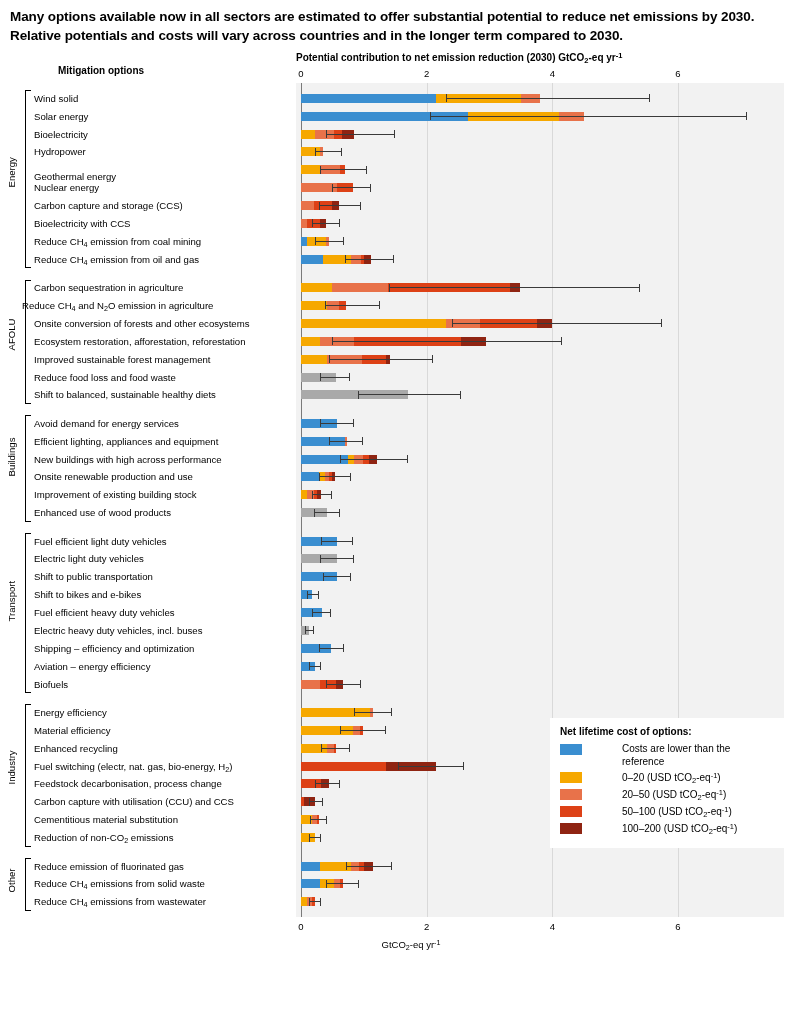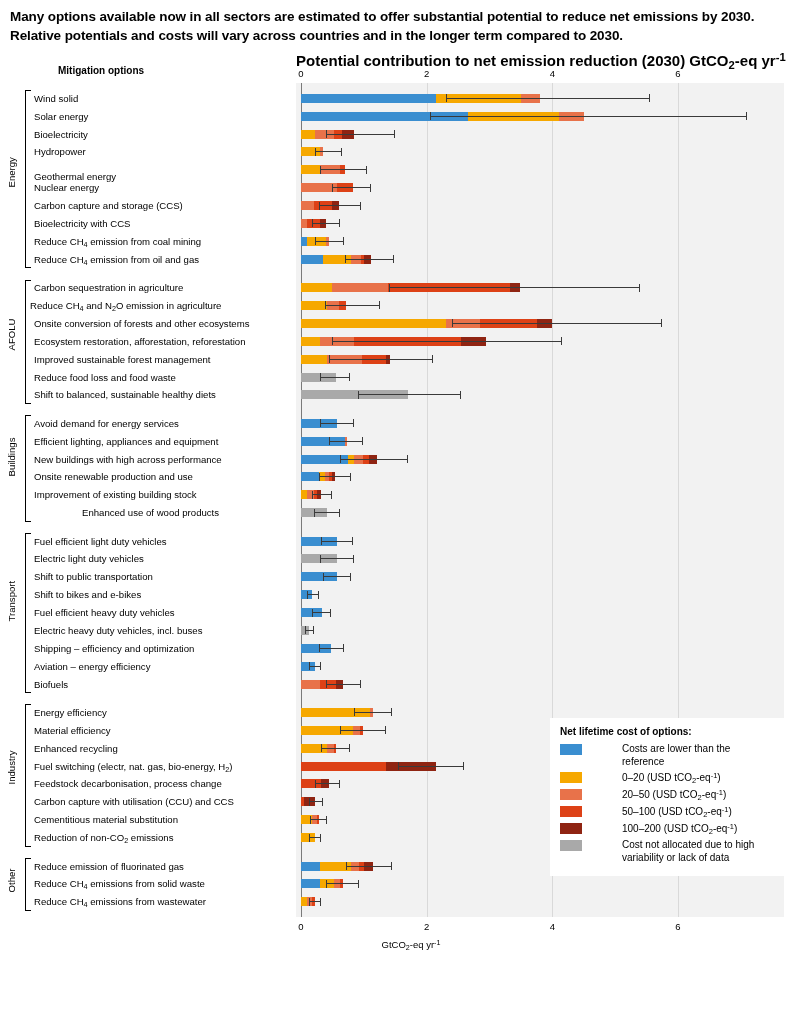--- a/index.html
+++ b/index.html
@@ -18,21 +18,21 @@
     letter-spacing:-0.1px;
   }
   #chart-wrap{
     position:relative;
     margin-top:6px;
     width:790px;
   }
   #axis-title{
     position:absolute;
     left:296px;top:0px;
-    font-size:15px;
+    font-size:10px;
     font-weight:bold;
   }
   #col-header{
     position:absolute;
     left:34px;top:14px;
     font-size:10px;
     font-weight:bold;
     padding-left:24px;
   }
   
@@ -479,34 +479,34 @@
       <div class="rowlabel" style="left: 34px; top: 95.14px;">Hydropower</div>
       <div class="rowlabel" style="left: 34px; top: 114px; margin-top: 6px;">Geothermal energy</div>
       <div class="rowlabel" style="left: 34px; top: 130.9px;">Nuclear energy</div>
       <div class="rowlabel" style="left: 34px; top: 148.78px;">Carbon capture and storage (CCS)</div>
       <div class="rowlabel" style="left: 34px; top: 166.66px;">Bioelectricity with CCS</div>
       <div class="rowlabel" style="left: 34px; top: 184.54px;">Reduce CH<span class="sub">4</span> emission from coal mining</div>
       <div class="rowlabel" style="left: 34px; top: 202.42px;">Reduce CH<span class="sub">4</span> emission from oil and gas</div>
       <div class="bracket" style="left: 25px; top: 39px; height: 175.92px;"></div>
       <div class="sector-label" style="top: 119.96px; left: 0px; width: 22px; transform: rotate(-90deg);">Energy</div>
       <div class="rowlabel" style="left: 34px; top: 230.8px;">Carbon sequestration in agriculture</div>
-      <div class="rowlabel" style="left: 30px; top: 248.68px;">Reduce CH<span class="sub">4</span> and N<span class="sub">2</span>O emission in agriculture</div>
+      <div class="rowlabel" style="left: 22px; top: 248.68px;">Reduce CH<span class="sub">4</span> and N<span class="sub">2</span>O emission in agriculture</div>
       <div class="rowlabel" style="left: 34px; top: 266.56px;">Onsite conversion of forests and other ecosystems</div>
       <div class="rowlabel" style="left: 34px; top: 284.44px;">Ecosystem restoration, afforestation, reforestation</div>
       <div class="rowlabel" style="left: 34px; top: 302.32px;">Improved sustainable forest management</div>
       <div class="rowlabel" style="left: 34px; top: 320.2px;">Reduce food loss and food waste</div>
       <div class="rowlabel" style="left: 34px; top: 338.08px;">Shift to balanced, sustainable healthy diets</div>
       <div class="bracket" style="left: 25px; top: 228.3px; height: 122.28px;"></div>
       <div class="sector-label" style="top: 282.44px; left: 0px; width: 22px; transform: rotate(-90deg);">AFOLU</div>
       <div class="rowlabel" style="left: 34px; top: 366.46px;">Avoid demand for energy services</div>
       <div class="rowlabel" style="left: 34px; top: 384.34px;">Efficient lighting, appliances and equipment</div>
       <div class="rowlabel" style="left: 34px; top: 402.22px;">New buildings with high across performance</div>
       <div class="rowlabel" style="left: 34px; top: 420.1px;">Onsite renewable production and use</div>
       <div class="rowlabel" style="left: 34px; top: 437.98px;">Improvement of existing building stock</div>
-      <div class="rowlabel" style="left: 34px; top: 455.86px; margin-left: 48px;">Enhanced use of wood products</div>
+      <div class="rowlabel" style="left: 34px; top: 455.86px;">Enhanced use of wood products</div>
       <div class="bracket" style="left: 25px; top: 363.96px; height: 104.4px;"></div>
       <div class="sector-label" style="top: 409.16px; left: 0px; width: 22px; transform: rotate(-90deg);">Buildings</div>
       <div class="rowlabel" style="left: 34px; top: 484.24px;">Fuel efficient light duty vehicles</div>
       <div class="rowlabel" style="left: 34px; top: 502.12px;">Electric light duty vehicles</div>
       <div class="rowlabel" style="left: 34px; top: 520px;">Shift to public transportation</div>
       <div class="rowlabel" style="left: 34px; top: 537.88px;">Shift to bikes and e-bikes</div>
       <div class="rowlabel" style="left: 34px; top: 555.76px;">Fuel efficient heavy duty vehicles</div>
       <div class="rowlabel" style="left: 34px; top: 573.64px;">Electric heavy duty vehicles, incl. buses</div>
       <div class="rowlabel" style="left: 34px; top: 591.52px;">Shipping – efficiency and optimization</div>
       <div class="rowlabel" style="left: 34px; top: 609.4px;">Aviation – energy efficiency</div>
@@ -558,18 +558,14 @@
         <div class="lg-text">20–50 (USD tCO<span class="sub">2</span>-eq<span class="sup">-1</span>)</div>
       </div>
       <div class="lg-item">
         <div class="lg-swatch" style="background: rgb(221, 65, 22);"></div>
         <div class="lg-text">50–100 (USD tCO<span class="sub">2</span>-eq<span class="sup">-1</span>)</div>
       </div>
       <div class="lg-item">
         <div class="lg-swatch" style="background: rgb(143, 36, 18);"></div>
         <div class="lg-text">100–200 (USD tCO<span class="sub">2</span>-eq<span class="sup">-1</span>)</div>
       </div>
-      <div class="lg-item">
-        <div class="lg-swatch" style="background: rgb(169, 169, 169);"></div>
-        <div class="lg-text">Cost not allocated due to high variability or lack of data</div>
-      </div>
     </div>
 </div>
 
 </body></html>

